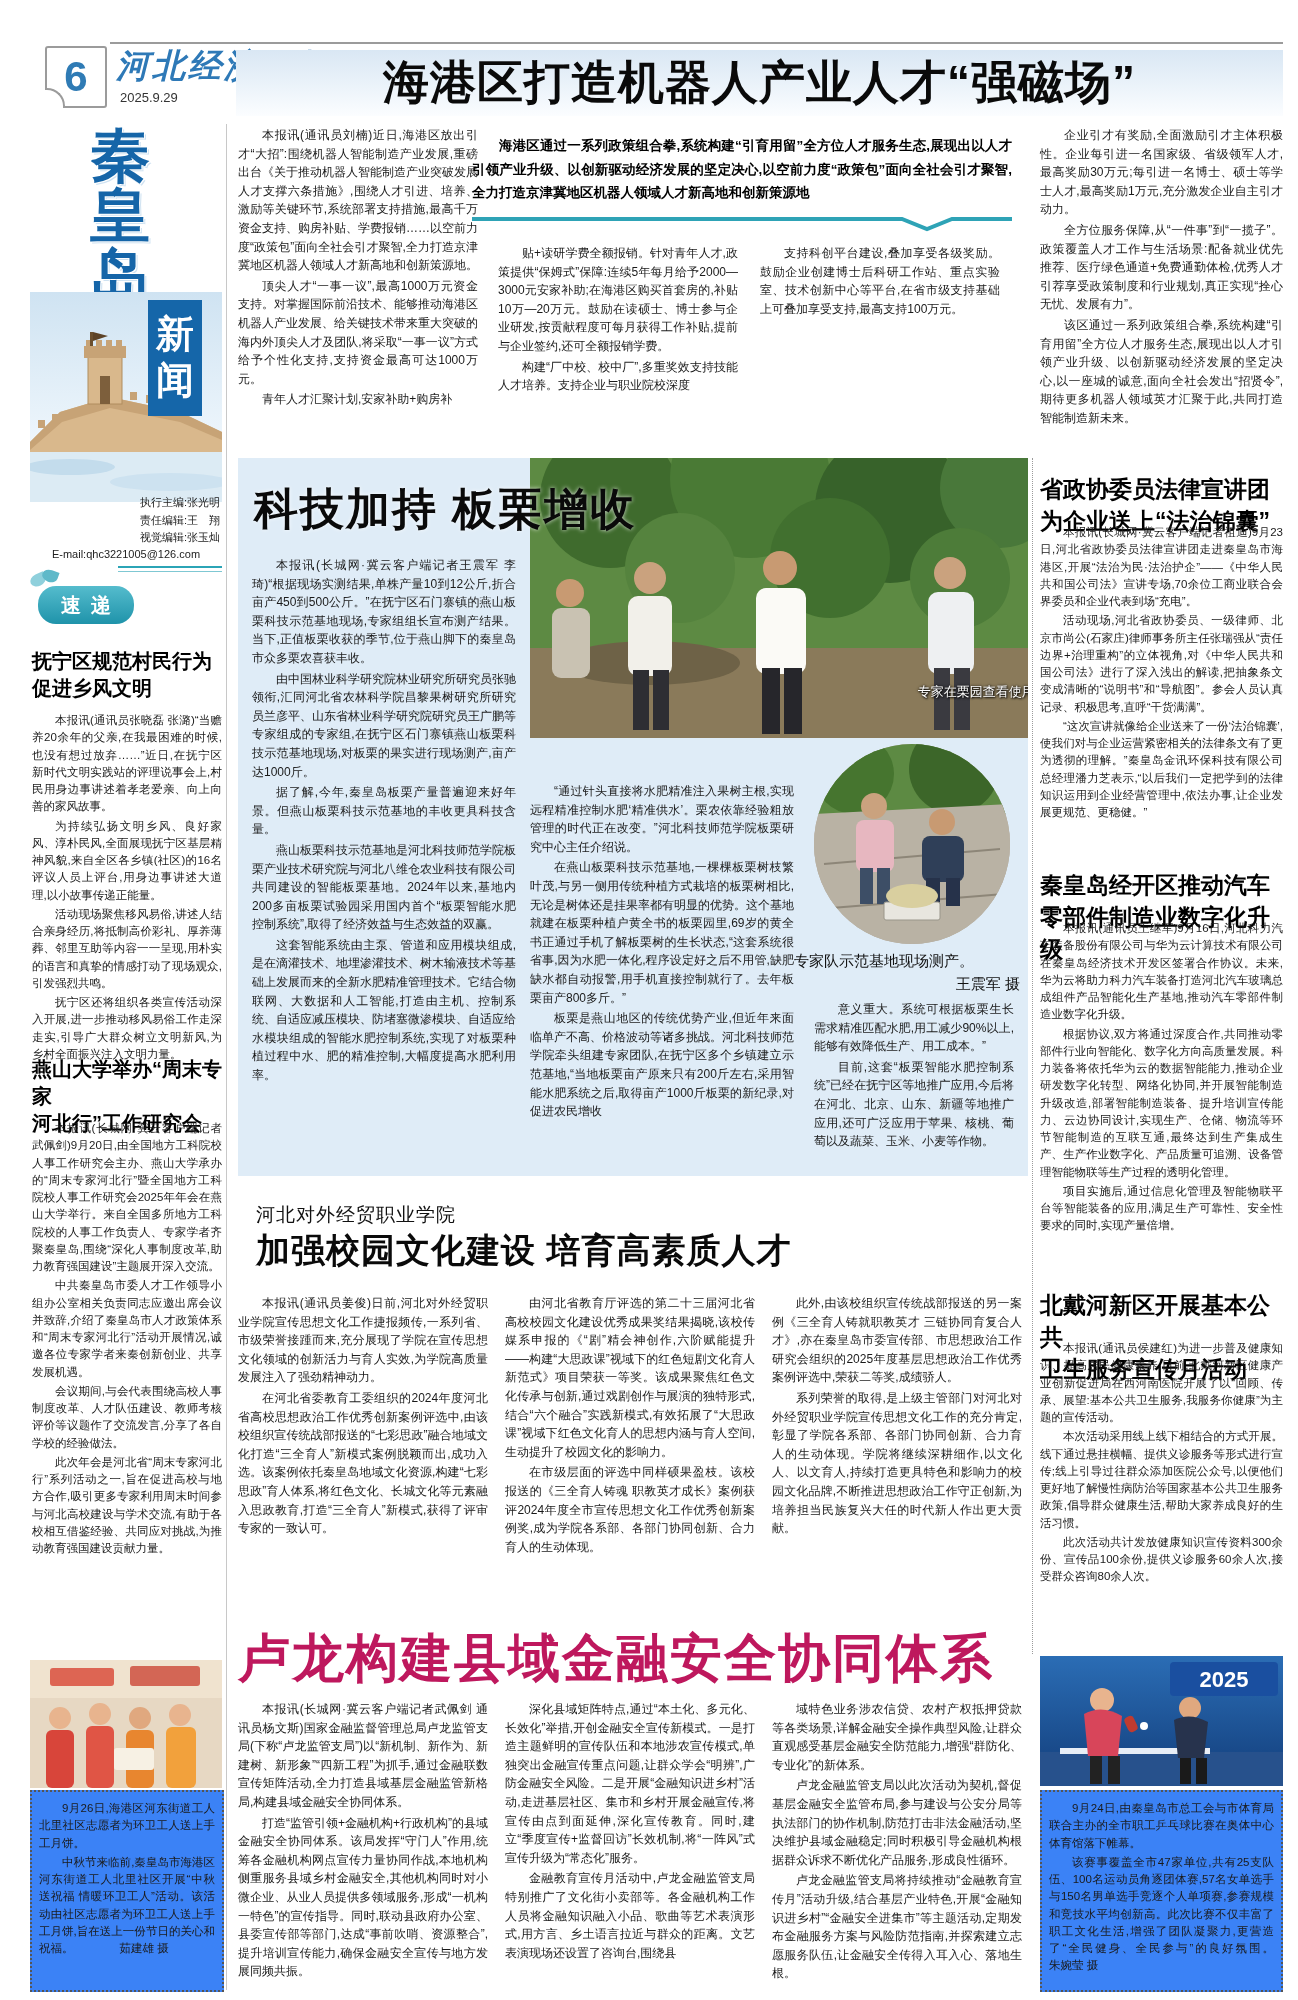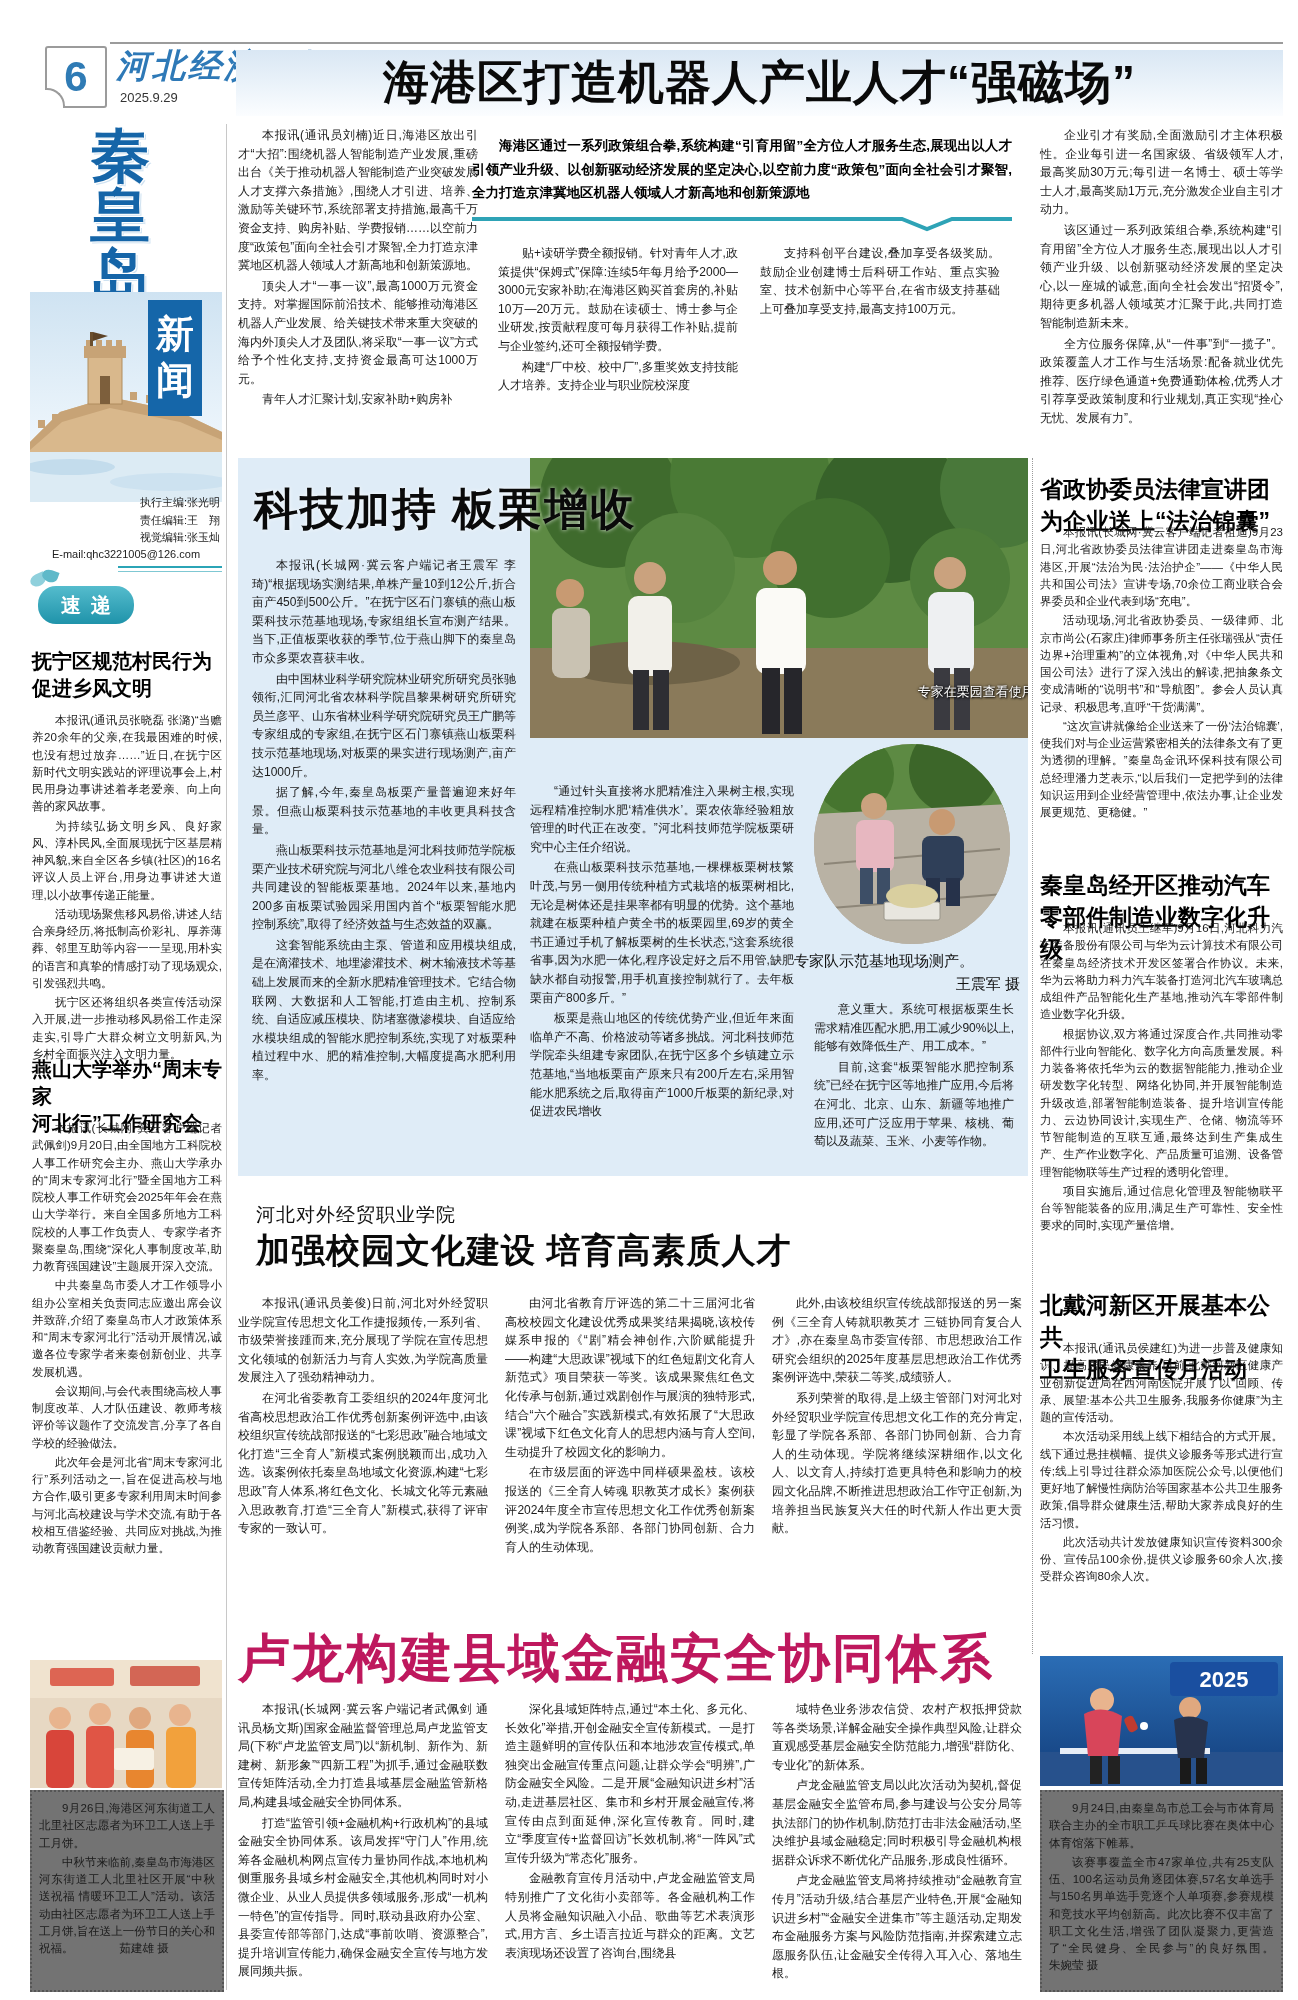--- a/index.html
+++ b/index.html
@@ -54,21 +54,21 @@
   .ph1-cap{position:absolute;left:300px;top:224px;width:470px;color:#fff;font-size:13px;line-height:1.5;
            text-shadow:0 0 3px #000,1px 1px 2px #000;text-align:center;z-index:2;}
   .ph1-credit{display:block;text-align:right;padding-right:60px;}
   .oval{position:absolute;left:576px;top:286px;width:196px;height:200px;border-radius:50%;overflow:hidden;}
   .ph2-cap{position:absolute;left:556px;top:492px;width:226px;font-size:15px;line-height:1.5;color:#111;}
   .ph2-credit{display:block;text-align:right;}
   .kicker{font-size:19px;color:#111;letter-spacing:1px;}
   .h-mid{font-size:34px;font-weight:bold;color:#0a0a0a;letter-spacing:1px;white-space:nowrap;}
   .h-bottom{font-size:52px;font-weight:bold;color:#be185d;letter-spacing:2px;text-align:left;}
   .rr-title{width:243px;font-size:23px;font-weight:bold;line-height:1.4;color:#000;margin-top:21px;}
-  .cap-box{border:2px dotted #555;padding:8px 7px;background:#737373;}
+  .cap-box{border:2px dotted #555;padding:8px 7px;background:#3b82f6;}
   .photo-frame{overflow:hidden;background:#ccc;}
   svg{display:block;}
 </style>
 </head>
 <body>
 
 <div id="page">
 
   <div class="abs top-rule"></div>
   <div class="abs pagenum-box">
@@ -202,22 +202,22 @@
   </div>
   <div class="abs body-md" style="left:498px;top:244px;width:240px;">
       <p class="para">贴+读研学费全额报销。针对青年人才,政策提供“保姆式”保障:连续5年每月给予2000—3000元安家补助;在海港区购买首套房的,补贴10万—20万元。鼓励在读硕士、博士参与企业研发,按贡献程度可每月获得工作补贴,提前与企业签约,还可全额报销学费。</p>
       <p class="para">构建“厂中校、校中厂”,多重奖效支持技能人才培养。支持企业与职业院校深度</p>
     </div>
   <div class="abs body-md" style="left:760px;top:244px;width:240px;">
       <p class="para">支持科创平台建设,叠加享受各级奖励。鼓励企业创建博士后科研工作站、重点实验室、技术创新中心等平台,在省市级支持基础上可叠加享受支持,最高支持100万元。</p>
     </div>
   <div class="abs body-md" style="left:1040px;top:126px;width:243px;">
       <p class="para">企业引才有奖励,全面激励引才主体积极性。企业每引进一名国家级、省级领军人才,最高奖励30万元;每引进一名博士、硕士等学士人才,最高奖励1万元,充分激发企业自主引才动力。</p>
+      <p class="para">全方位服务保障,从“一件事”到“一揽子”。政策覆盖人才工作与生活场景:配备就业优先推荐、医疗绿色通道+免费通勤体检,优秀人才引荐享受政策制度和行业规划,真正实现“拴心无忧、发展有力”。</p>
       <p class="para">该区通过一系列政策组合拳,系统构建“引育用留”全方位人才服务生态,展现出以人才引领产业升级、以创新驱动经济发展的坚定决心,以一座城的诚意,面向全社会发出“招贤令”,期待更多机器人领域英才汇聚于此,共同打造智能制造新未来。</p>
-      <p class="para">全方位服务保障,从“一件事”到“一揽子”。政策覆盖人才工作与生活场景:配备就业优先推荐、医疗绿色通道+免费通勤体检,优秀人才引荐享受政策制度和行业规划,真正实现“拴心无忧、发展有力”。</p>
     </div>
 
   <div class="abs chestnut-box">
     <div class="ch-photo photo-frame">
       <svg width="498" height="280" viewBox="0 0 498 280">
         <rect width="498" height="280" fill="#5d8a43"></rect>
         <circle cx="80" cy="40" r="70" fill="#3f6b2d"></circle>
           <circle cx="220" cy="20" r="80" fill="#4a7a35"></circle>
         <circle cx="360" cy="50" r="75" fill="#37622a"></circle>
           <circle cx="470" cy="30" r="60" fill="#49783a"></circle>

